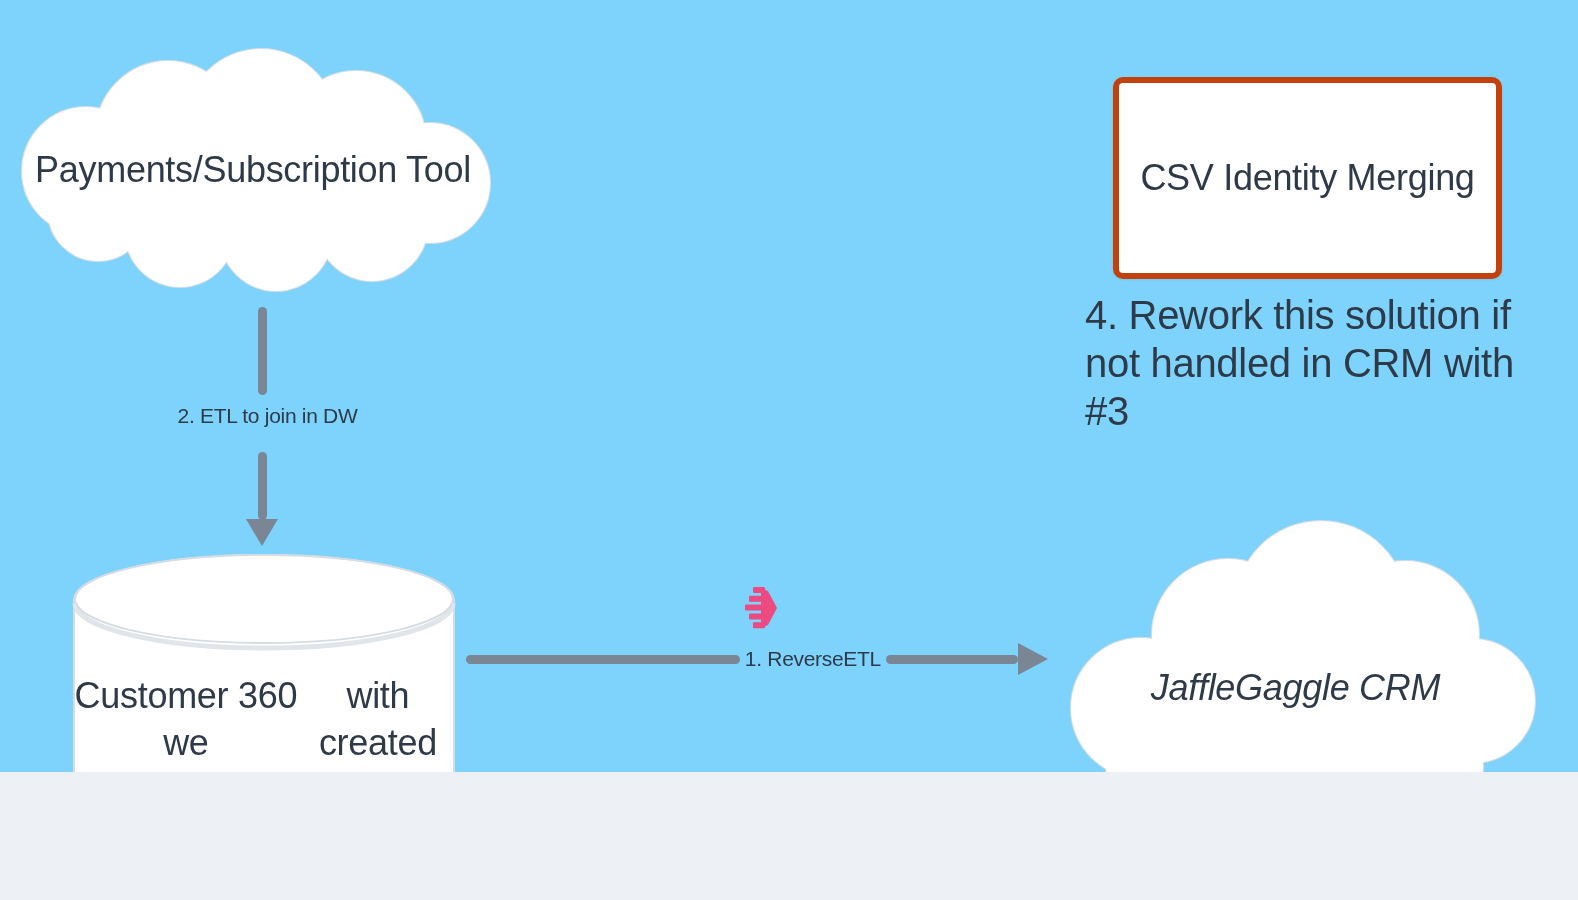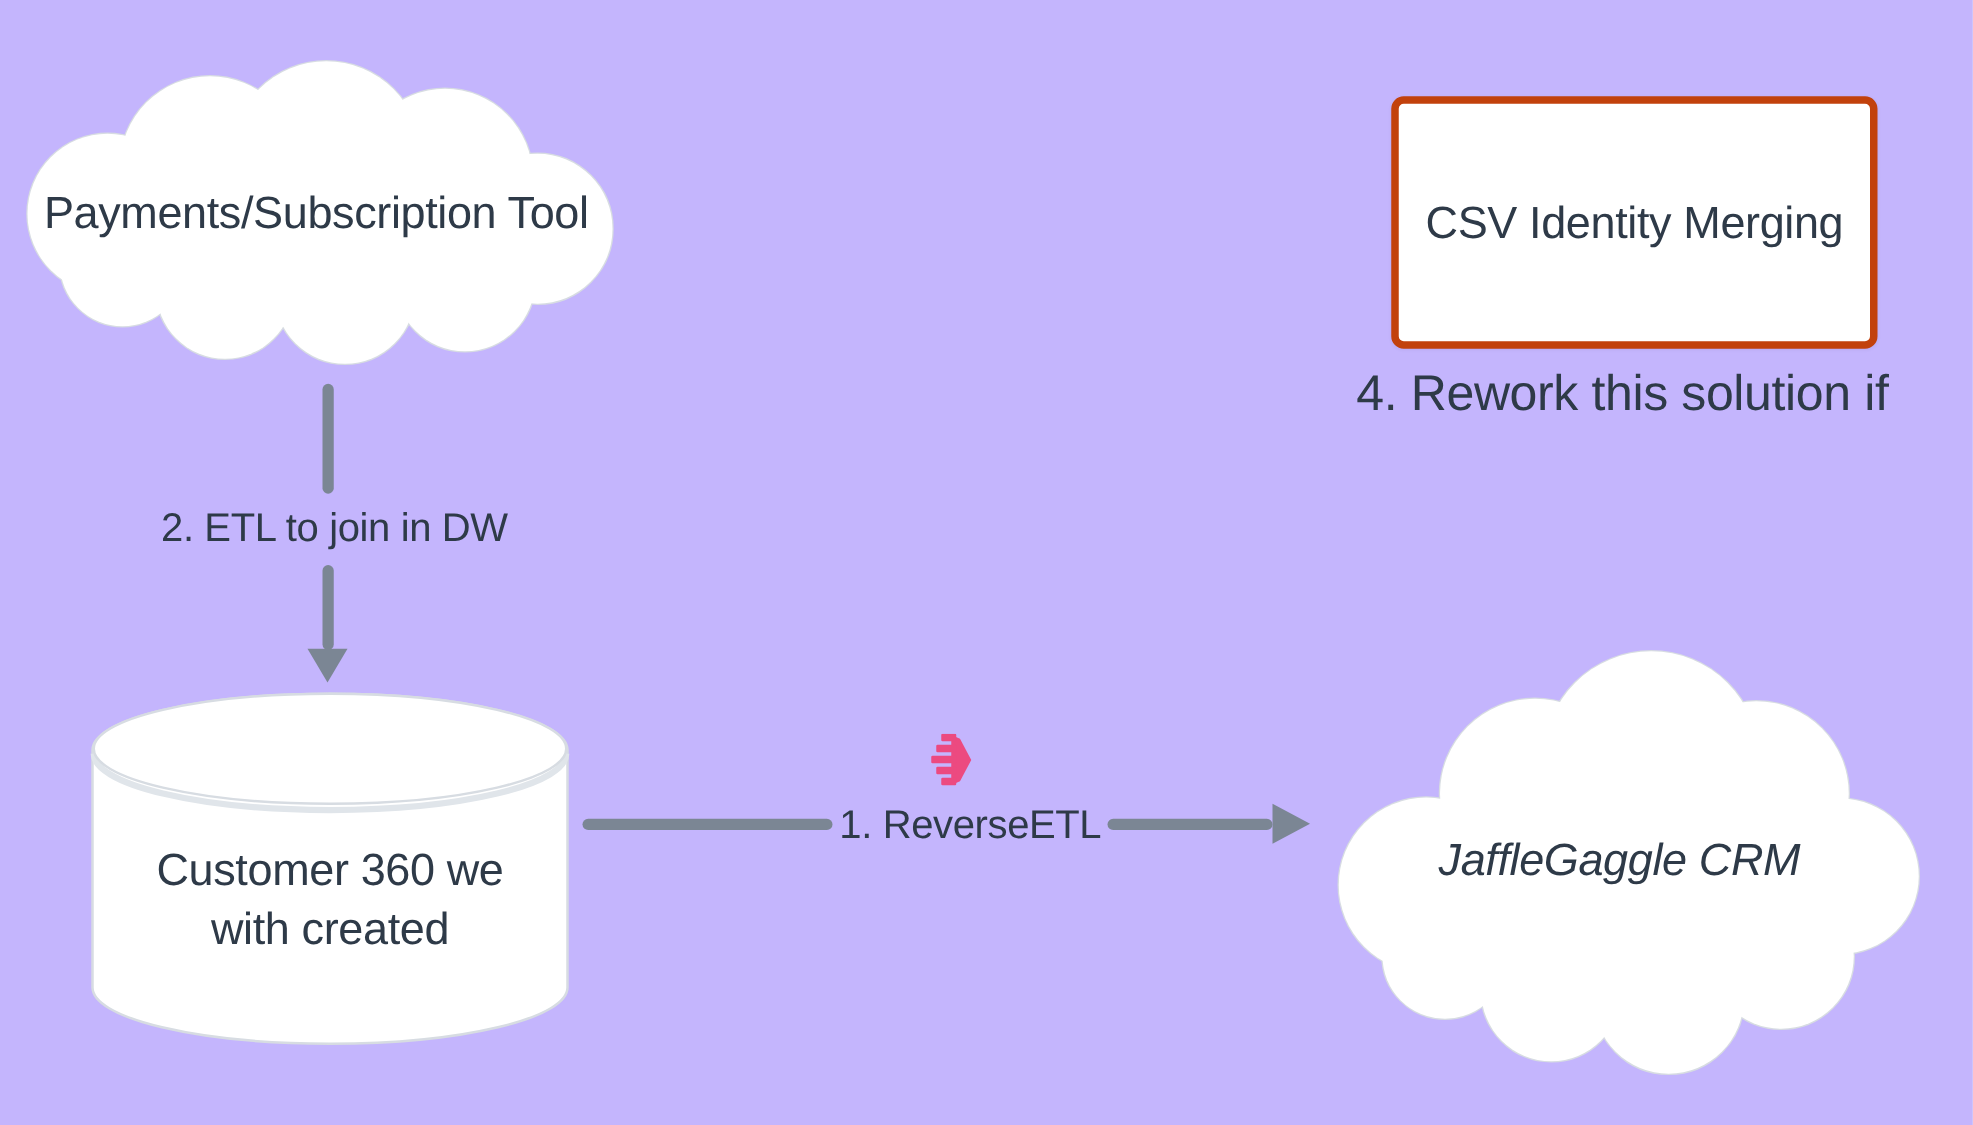--- a/index.html
+++ b/index.html
@@ -3,22 +3,22 @@
 <meta charset="utf-8">
 <style>
   html, body { margin: 0; padding: 0; }
   body {
     font-family: "Liberation Sans", "DejaVu Sans", sans-serif;
     background: #edf1f5;
   }
   .stage {
     position: relative;
     width: 1578px;
-    height: 900px;
-    background: #c4b5fd;
+    height: 772px;
+    background: #7dd3fc;
     overflow: hidden;
     color: #2e3a48;
   }
   .abs { position: absolute; }
 
   
   .node-label {
     display: flex;
     align-items: center;
     justify-content: center;
@@ -47,21 +47,21 @@
     height: 9px;
     background: #7b8694;
     border-radius: 5px;
   }
   .v-line {
     width: 9px;
     background: #7b8694;
     border-radius: 5px;
   }
   .edge-label {
-    font-size: 32px;
+    font-size: 21px;
     color: #2e3a48;
     letter-spacing: -0.3px;
     padding: 0 5px;
     white-space: nowrap;
   }
   .head-right {
     width: 0; height: 0;
     border-top: 16px solid transparent;
     border-bottom: 16px solid transparent;
     border-left: 30px solid #7b8694;
@@ -122,21 +122,21 @@
     <div class="v-line abs" style="left:258px; top:452px; height:68px;"></div>
     <div class="head-down abs" style="left:246px; top:519px;"></div>
   </div>
 
   <div class="abs" style="left:72px; top:553px; width:384px; height:284px;">
     <svg width="384" height="284" viewBox="0 0 384 284">
       <path d="M2 47 A190 45 0 0 1 382 47 L382 237 A190 45 0 0 1 2 237 Z" fill="#ffffff" stroke="#d7dce2" stroke-width="2"></path>
       <path d="M3 50 A189 45 0 0 0 381 50" fill="none" stroke="#e0e5ea" stroke-width="5"></path>
       <ellipse cx="192" cy="46" rx="189" ry="44" fill="#ffffff" stroke="#d7dce2" stroke-width="2"></ellipse>
     </svg>
-    <div class="node-label abs" style="left:0; top:119px; width:384px; height:94px; flex-direction:column; line-height:47px;">
+    <div class="node-label abs" style="left:0; top:119px; width:384px; height:94px; flex-direction:row; line-height:47px;">
       <div>Customer 360 we</div>
       <div>with created</div>
     </div>
   </div>
 
   <div class="abs" style="left:744px; top:587px; width:34px; height:42px;">
     <svg width="34" height="42" viewBox="0 0 34 42">
       <g fill="#ec4a80">
         <polygon points="17,1 24,4 33,21 24,38 17,41"></polygon>
         <rect x="9" y="0" width="12" height="6" rx="1"></rect>
@@ -177,15 +177,16 @@
     </svg>
     <div class="node-label abs" style="left:0; top:0; width:485px; height:350px;">JaffleGaggle CRM</div>
   </div>
 
   <div class="card abs" style="left:1113px; top:77px; width:377px; height:190px;">
     <div class="node-label" style="width:100%; height:100%;">CSV Identity Merging</div>
   </div>
 
   <div class="annotation abs" style="left:1085px; top:291px; width:440px;">
     <div>4. Rework this solution if</div>
+    <div>not handled in CRM with #3</div>
   </div>
 
 </div>
 
 </body></html>

